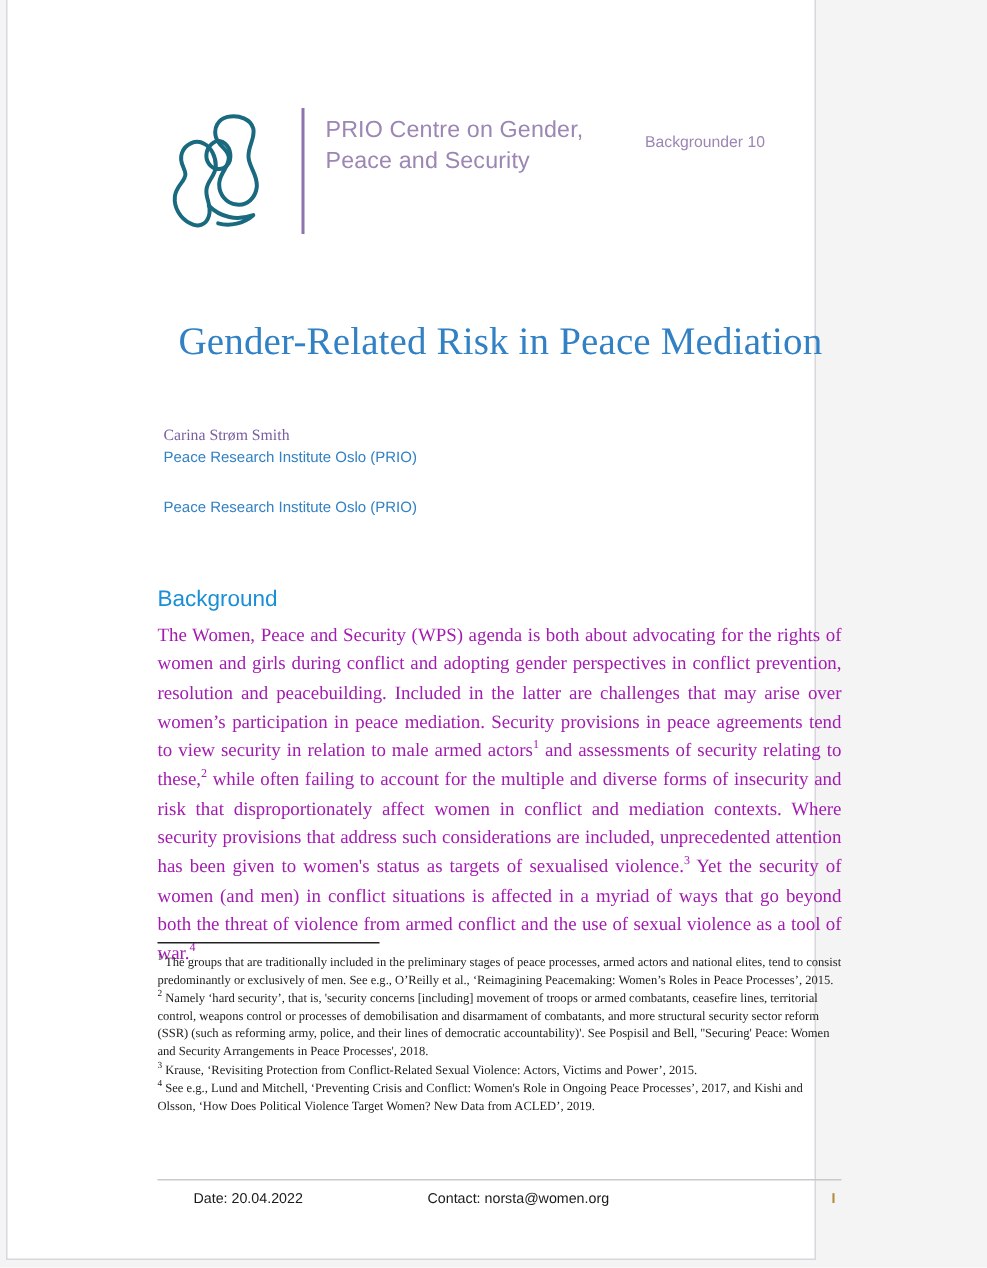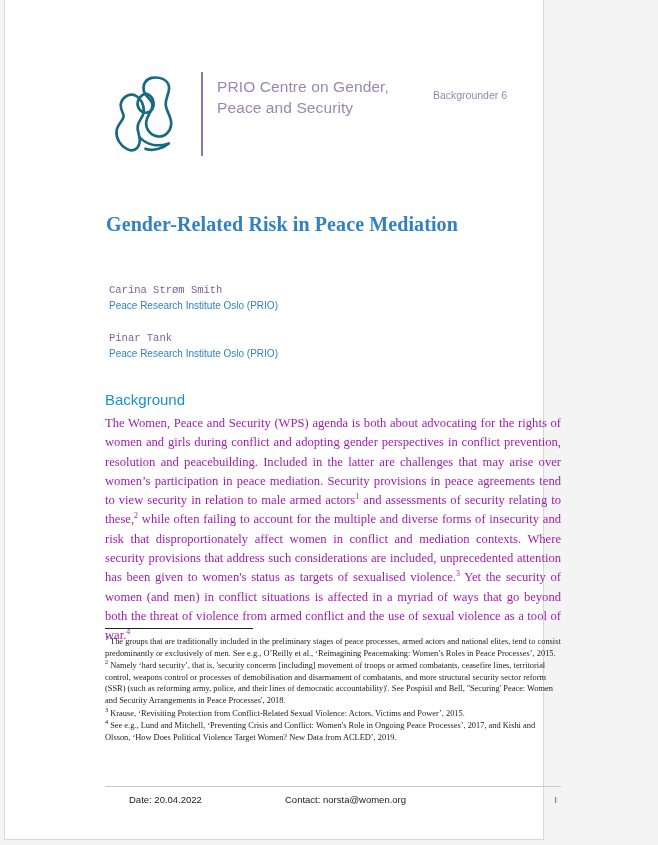--- a/index.html
+++ b/index.html
@@ -76,41 +76,41 @@
     text-align: center;
     font-family: "Liberation Sans", sans-serif;
     font-size: 10.5px;
     line-height: 14.5px;
     color: #9b86b4;
   }
 
   
   .doc-title {
     position: absolute;
-    left: 101px;
+    left: 114px;
     top: 213px;
     width: 470px;
     font-family: "Liberation Serif", serif;
-    font-size: 20px;
-    font-weight: bold;
+    font-size: 26px;
+    font-weight: normal;
     color: #3281c4;
     letter-spacing: .1px;
     margin: 0;
   }
 
   
   .authors {
     position: absolute;
     left: 104px;
     top: 283px;
     width: 400px;
   }
   .author-block { margin-bottom: 18px; }
   .author-name {
-    font-family: Liberation Mono, monospace;
+    font-family: Liberation Serif, serif;
     font-size: 10.5px;
     color: #7b5ea0;
     line-height: 15px;
   }
   .author-affil {
     font-family: "Liberation Sans", sans-serif;
     font-size: 10px;
     color: #3281c4;
     line-height: 15px;
   }
@@ -225,33 +225,32 @@
             <path d="M40 86 C50 96 64 99 78 94 C70 101 58 104 48 101"></path>
           </g>
         </svg>
       </div>
 
       <div class="logo-divider"></div>
 
       <div class="brand-name">PRIO Centre on Gender, Peace and Security</div>
 
       <div class="series-label">
-        <div>Backgrounder 6</div>
+        <div>Backgrounder 10</div>
       </div>
     </div>
 
     <h1 class="doc-title">Gender-Related Risk in Peace Mediation</h1>
 
     <div class="authors">
       <div class="author-block">
         <div class="author-name">Carina Strøm Smith</div>
         <div class="author-affil">Peace Research Institute Oslo (PRIO)</div>
       </div>
       <div class="author-block">
-        <div class="author-name">Pinar Tank</div>
         <div class="author-affil">Peace Research Institute Oslo (PRIO)</div>
       </div>
     </div>
 
     <h2 class="section-heading">Background</h2>
 
     <p class="body-text">The Women, Peace and Security (WPS) agenda is both about advocating for the rights of women and girls during conflict and adopting gender perspectives in conflict prevention, resolution and peacebuilding. Included in the latter are challenges that may arise over women’s participation in peace mediation. Security provisions in peace agreements tend to view security in relation to male armed actors<sup>1</sup> and assessments of security relating to these,<sup>2</sup> while often failing to account for the multiple and diverse forms of insecurity and risk that disproportionately affect women in conflict and mediation contexts. Where security provisions that address such considerations are included, unprecedented attention has been given to women's status as targets of sexualised violence.<sup>3</sup> Yet the security of women (and men) in conflict situations is affected in a myriad of ways that go beyond both the threat of violence from armed conflict and the use of sexual violence as a tool of war.<sup>4</sup></p>
 
     <div class="footnote-rule"></div>
     <div class="footnotes">

